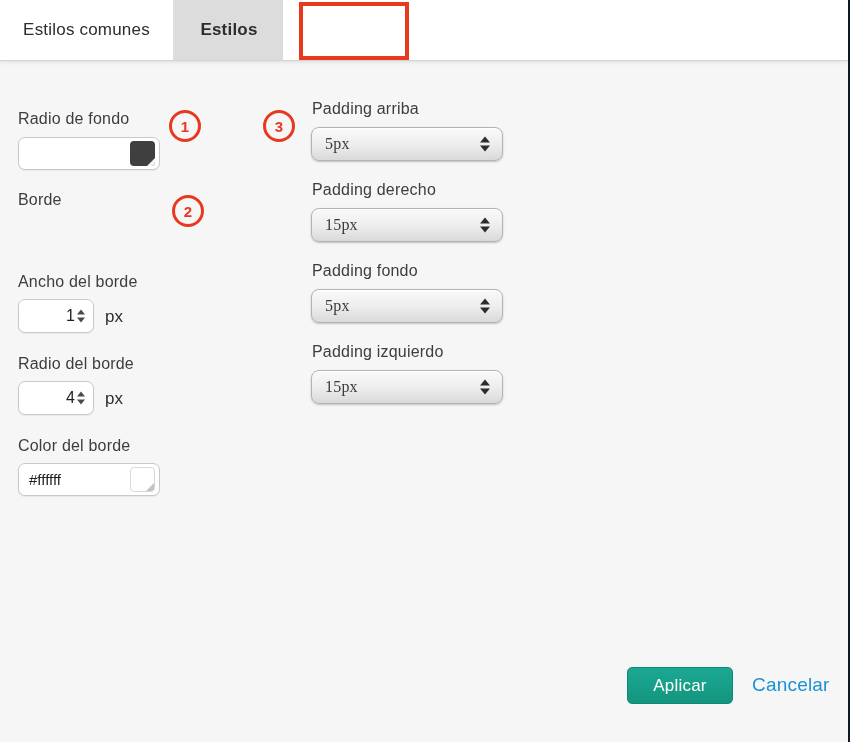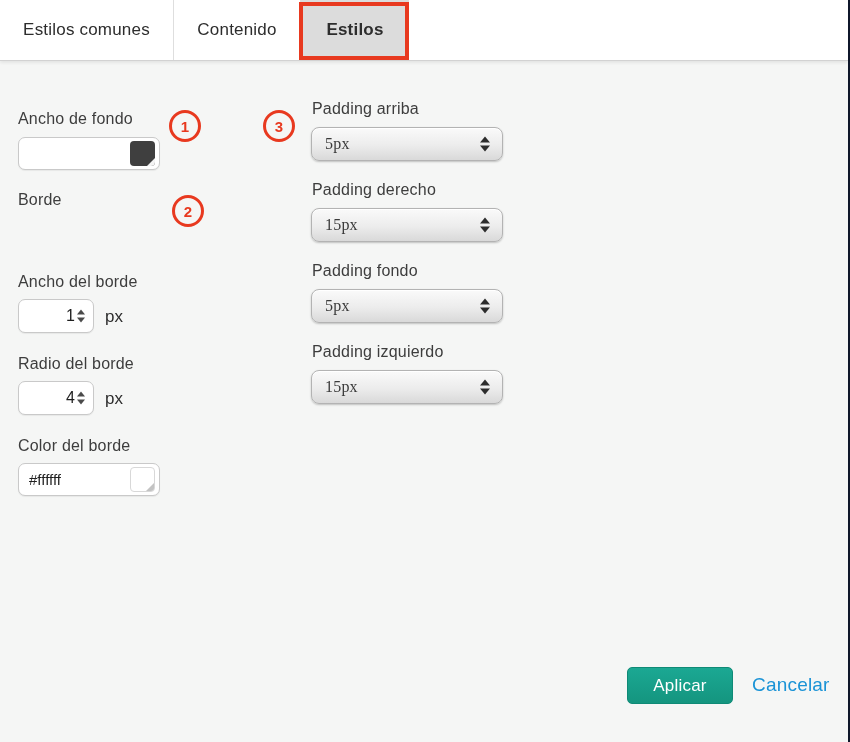--- a/index.html
+++ b/index.html
@@ -140,27 +140,26 @@
   }
 </style>
 </head>
 <body>
 
 <div class="app">
 
   <div class="tabbar">
     <div class="tab t1">Estilos comunes</div>
     <div class="tab-divider"></div>
-    <div class="tab t2">Contenido</div>
     <div class="tab-divider"></div>
     <div class="tab t3">Estilos</div>
   </div>
   <div class="red-outline"></div>
 
-  <div class="lbl" style="left:18px; top:110px;">Ancho de fondo</div>
+  <div class="lbl" style="left:18px; top:110px;">Radio de fondo</div>
   <div class="colorbox" style="left:18px; top:137px;">
     <span class="swatch swatch-dark" style="background-color: rgb(63, 63, 63);">
         <i class="fold"></i>
       </span>
   </div>
 
   <div class="lbl" style="left:18px; top:191px;">Borde</div>
 
   <div class="lbl" style="left:18px; top:273px;">Ancho del borde</div>
   <div class="numbox" style="left:18px; top:299px;">

